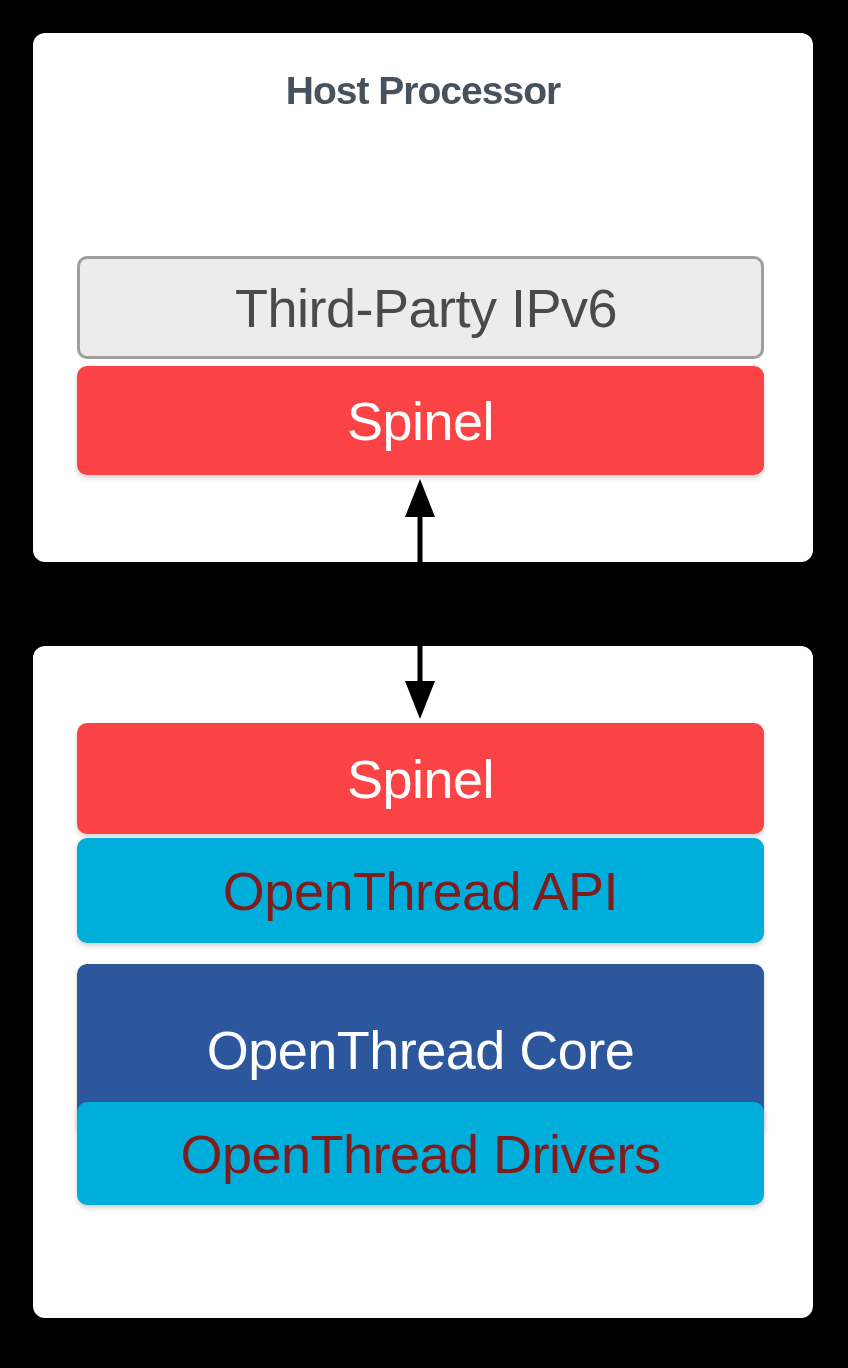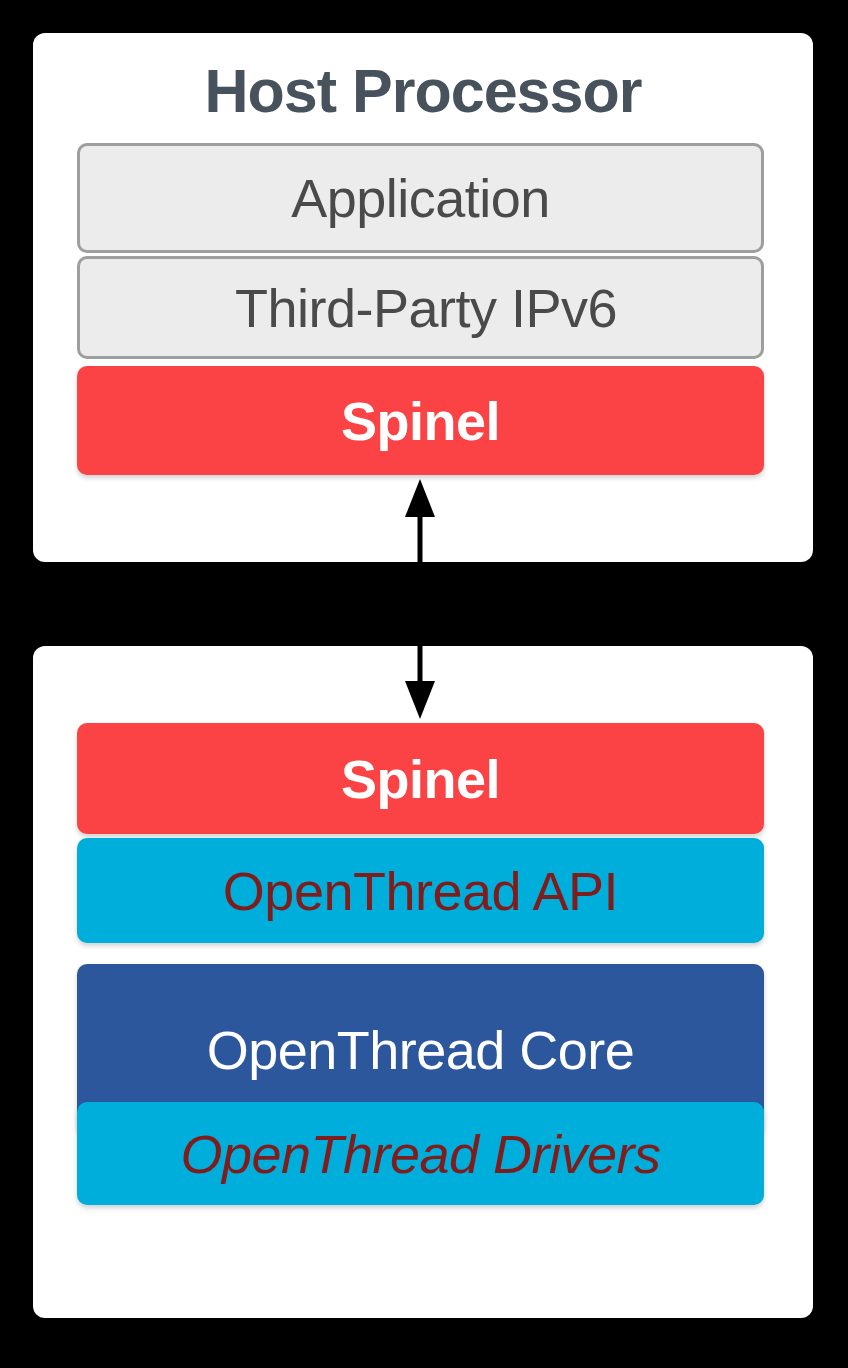--- a/index.html
+++ b/index.html
@@ -23,21 +23,21 @@
     border-radius: 12px;
   }
   .panel-host { top: 33px;  height: 529px; }
   .panel-soc  { top: 646px; height: 672px; }
 
   .panel-title {
     position: absolute;
     left: 0; right: 0;
     margin: 0;
     text-align: center;
-    font-size: 61px;
+    font-size: 39px;
     line-height: 64px;
     font-weight: bold;
     letter-spacing: -1px;
     color: #47525C;
   }
   .host-title { top: 26px; }
   .soc-title  { top: 588px; }
 
   .bar {
     position: absolute;
@@ -51,55 +51,52 @@
     font-size: 54px;
     letter-spacing: -0.5px;
     box-shadow: 0 3px 5px rgba(0,0,0,0.18);
   }
   .bar-gray {
     background: #ECECEC;
     border: 3px solid #9E9E9E;
     color: #4A4A4A;
     box-shadow: none;
   }
-  .bar-red  { background: #FB4245; color: #fff; font-weight: bold; }
+  .bar-red  { background: #FB4245; color: #fff; }
   .bar-cyan { background: #00AEDB; color: #7f1d1d; }
   .bar-blue { background: #2D579D; color: #fff; }
 
   
   .bar-application { top: 110px; height: 110px; }
   .bar-thirdparty  { top: 223px; height: 103px; padding-left: 11px; }
   .bar-spinel-host { top: 333px; height: 109px; }
 
   
   .bar-spinel-soc  { top: 77px;  height: 111px; }
   .bar-api         { top: 192px; height: 105px; }
   .bar-core        { top: 318px; height: 171px; }
-  .bar-drivers     { top: 456px; height: 103px; font-style: italic; }
+  .bar-drivers     { top: 456px; height: 103px; }
 
   .connector {
     position: absolute;
     left: 398px;
     top: 477px;
     width: 44px;
     height: 244px;
     z-index: 5;
   }
 </style>
 </head>
 <body>
 
 <div class="stage">
 
   <section class="panel panel-host">
     <h2 class="panel-title host-title">Host Processor</h2>
 
-    <div class="bar bar-gray bar-application" style="background-color: rgb(236, 236, 236);">
-      <span>Application</span>
-    </div>
 
     <div class="bar bar-gray bar-thirdparty" style="background-color: rgb(236, 236, 236);">
       <span>Third-Party IPv6</span>
     </div>
 
     <div class="bar bar-red bar-spinel-host" style="background-color: rgb(251, 66, 69);">
       <span>Spinel</span>
     </div>
   </section>
 

